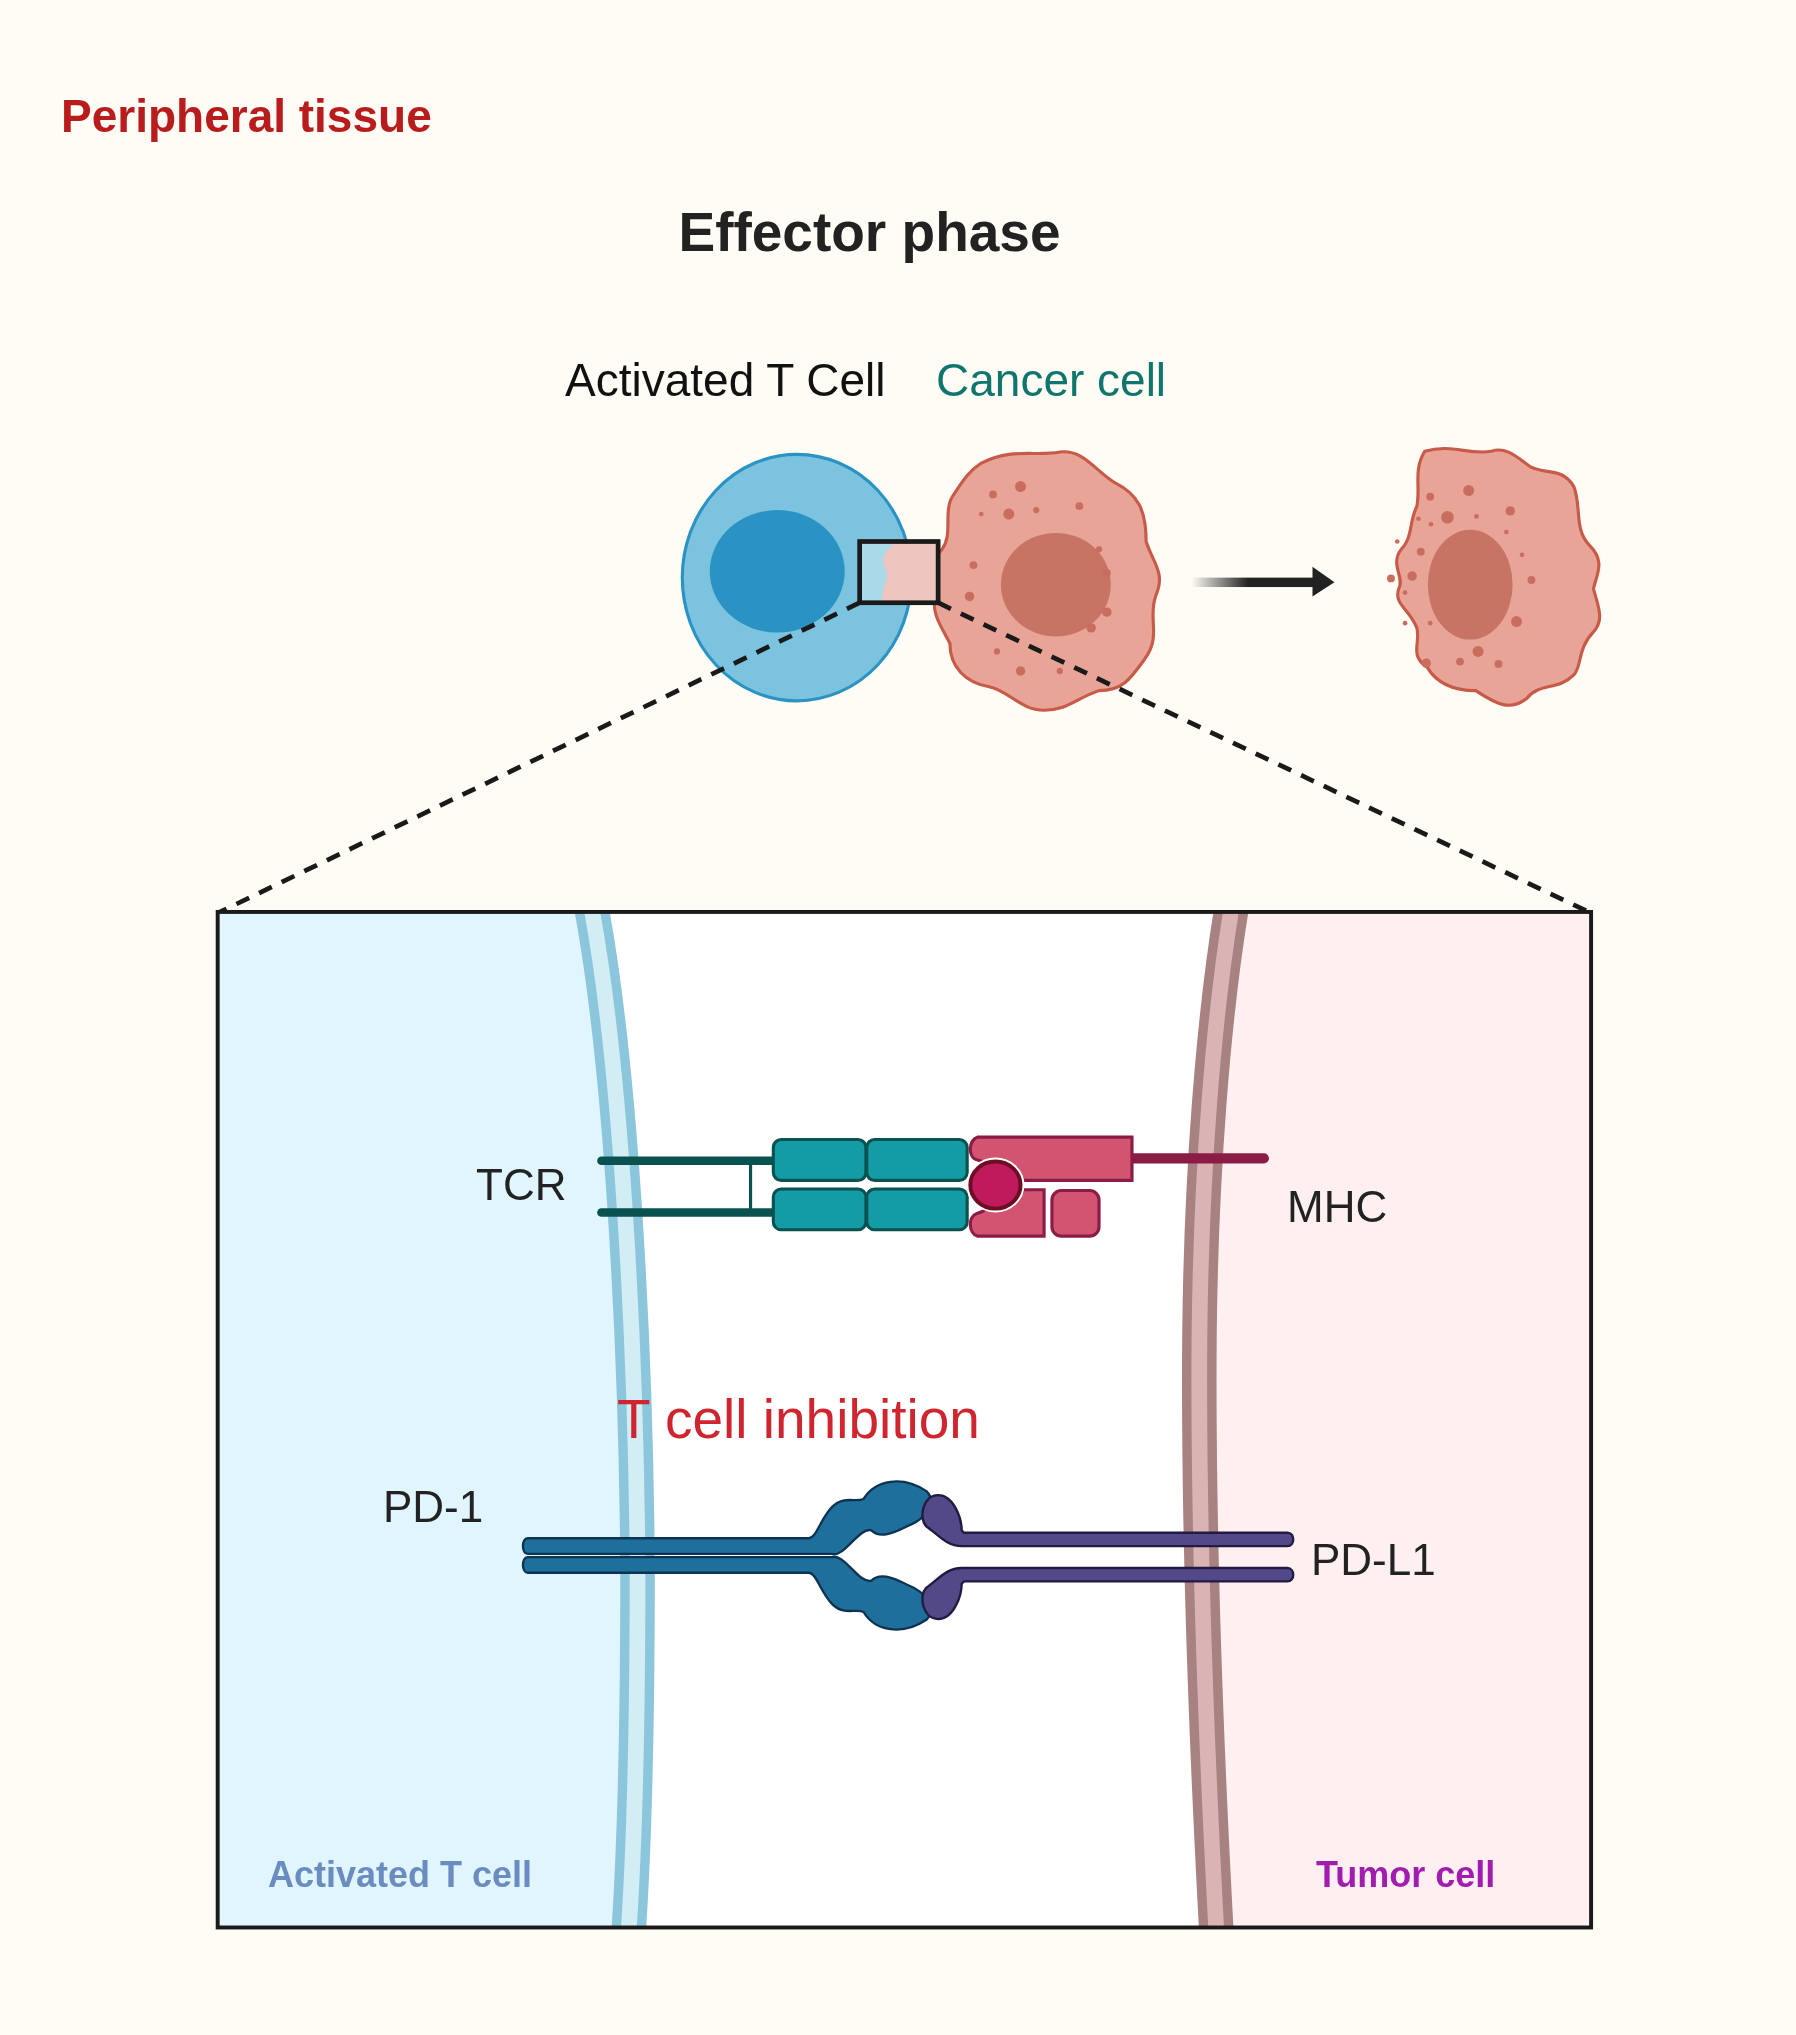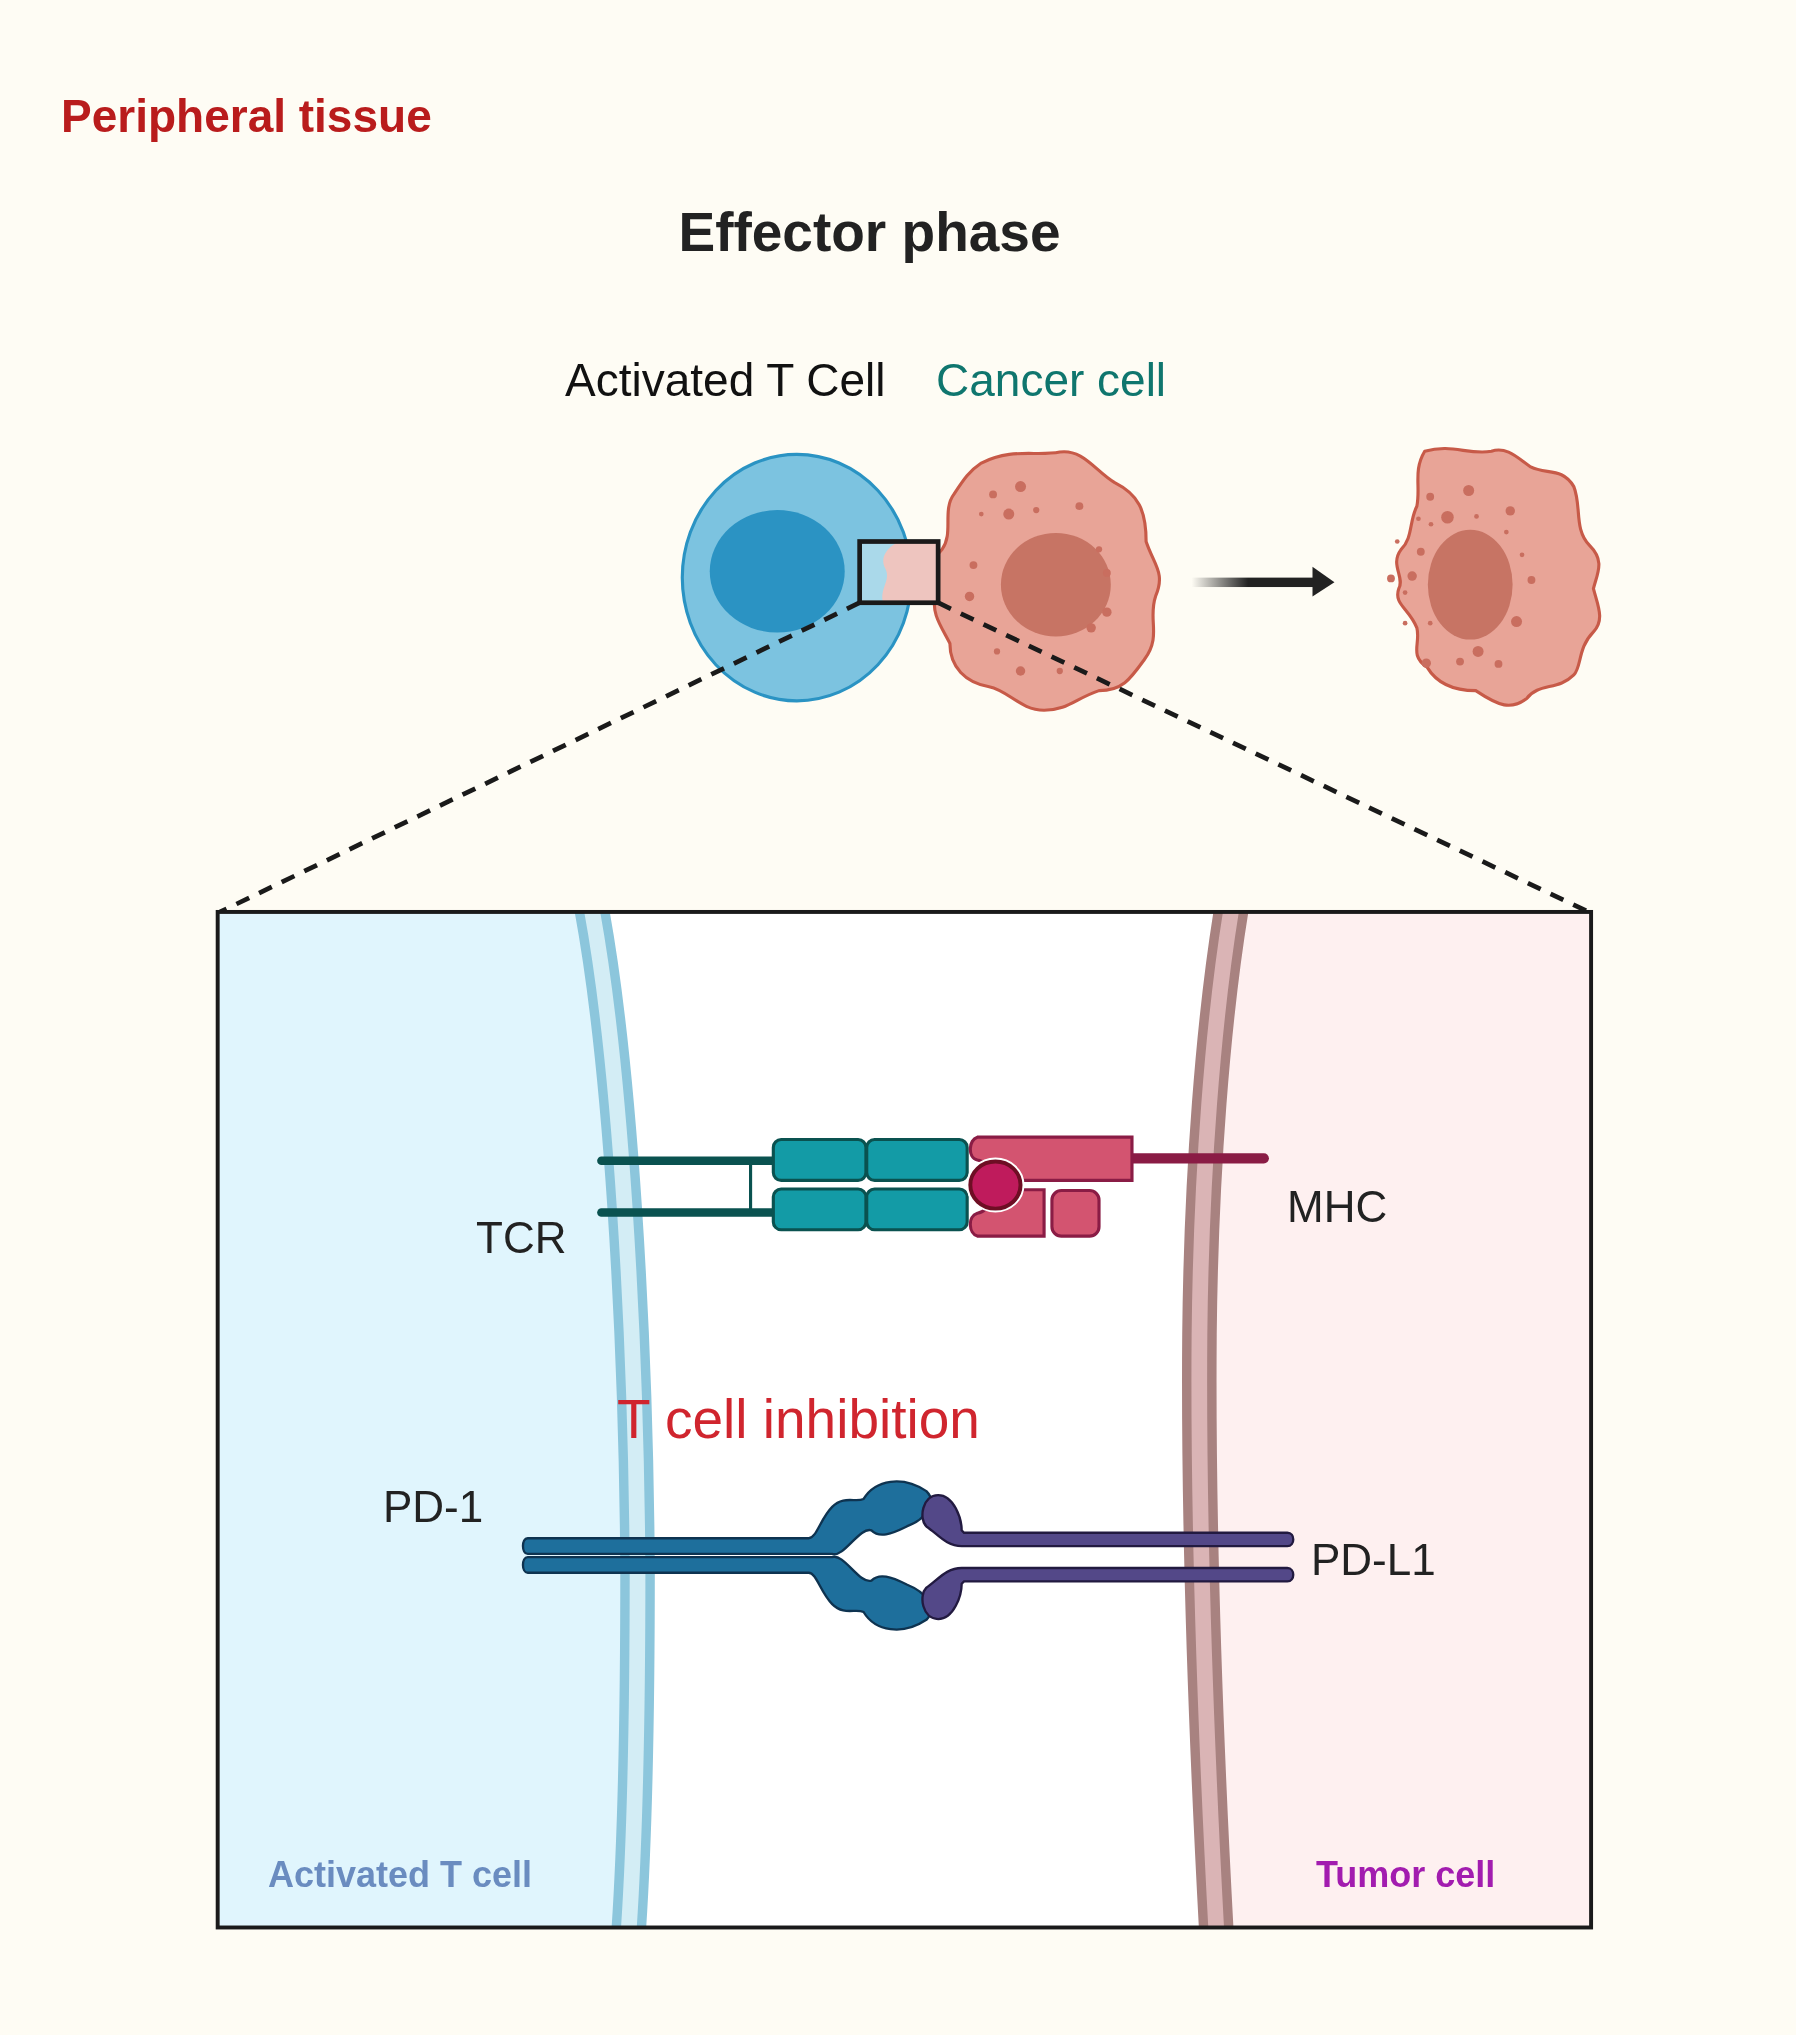--- a/index.html
+++ b/index.html
@@ -4,21 +4,21 @@
 <style>
   html, body { margin:0; padding:0; }
   body { width:1797px; height:2035px; background:#fefcf4; position:relative; overflow:hidden; font-family:"Liberation Sans", sans-serif; }
   .txt { position:absolute; white-space:nowrap; }
   #tissue-label { left:61px; top:53px; font-size:46px; font-weight:bold; color:#b91c1c;margin-top:36px; }
   #phase-title { left:0; width:1700px; text-align:center; top:200px; font-size:55px; font-weight:bold; color:#222; padding-left:39px; box-sizing:border-box; }
   #tcell-label { left:565px; top:353px; font-size:46px; color:#111; }
   #cancer-label { left:936px; top:353px; font-size:46px; color:#0f766e; }
   svg#diagram { position:absolute; left:0; top:0; }
   .inset-label { position:absolute; font-size:44px; color:#222; }
-  #tcr-label { left:476px; top:1213px; }
+  #tcr-label { left:476px; top:1160px; }
   #mhc-label { left:1287px; top:1182px; }
   #pd1-label { left:383px; top:1482px; }
   #pdl1-label { left:1311px; top:1535px; }
   #inhibition-label { left:0; width:1558px; text-align:center; top:1387px; font-size:55px; color:#d0252e; padding-left:39px; box-sizing:border-box; }
   #inset-left-label { left:268px; top:1854px; font-size:36px; font-weight:bold; color:#6a8cc0; }
   #inset-right-label { left:1316px; top:1854px; font-size:36px; font-weight:bold; color:#a21caf; }
 </style>
 </head>
 <body>
 

